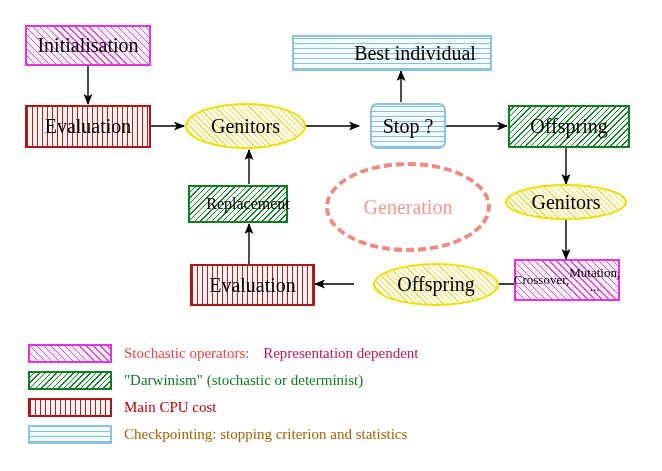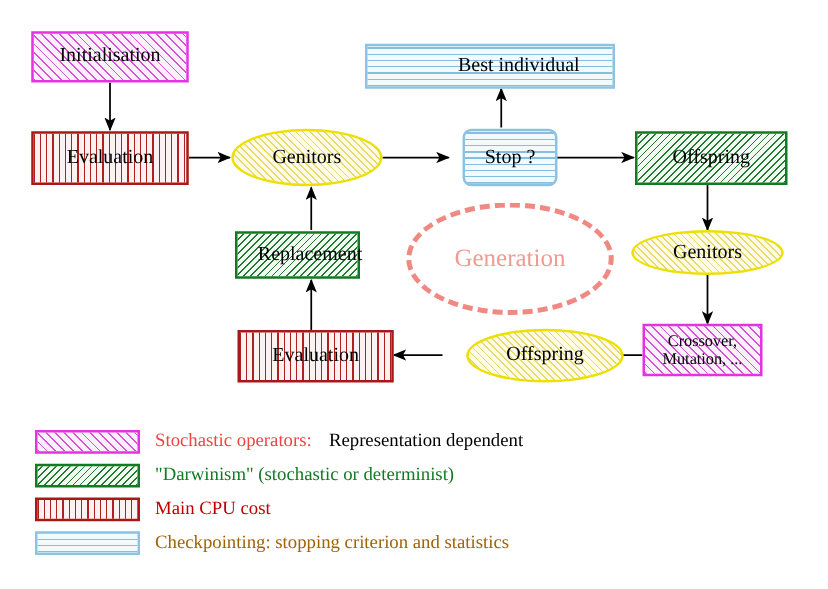--- a/index.html
+++ b/index.html
@@ -30,32 +30,32 @@
     background-image:repeating-linear-gradient(0deg,
       #87bede 0px,#87bede 1px,#f3fafd 1px,#f3fafd 5px);
     border:2px solid #8dc3e2;}
   .f-yellow{
     background-color:#fefbe0;
     background-image:repeating-linear-gradient(45deg,
       #e8d96a 0px,#e8d96a 1px,#fefce6 1px,#fefce6 4px);
     border:2px solid #ece000;}
   .ellipse{border-radius:50%;}
   .rounded{border-radius:7px;}
-  .t-big{font-size:16px;}
+  .t-big{font-size:20px;}
   .t-mid{font-size:16px;}
   .t-small{font-size:13px;}
   .gen-ellipse{position:absolute;box-sizing:border-box;border:4px dashed #ef8a83;
     border-radius:50%;display:flex;align-items:center;justify-content:center;
     color:#f09a92;font-size:20px;background:transparent;}
   
   .legend{position:absolute;left:0;top:336px;width:662px;}
   .lrow{position:absolute;left:0;width:662px;height:26px;display:flex;align-items:center;}
   .sw{width:84px;height:19px;margin-left:28px;box-sizing:border-box;flex:none;}
   .ltext{margin-left:12px;font-size:15px;white-space:nowrap;}
-  .c-magenta{color:#ef4444;} .c-gold{color:#000000;font-family:Liberation Serif, serif;}
+  .c-magenta{color:#ef4444;} .c-gold{color:#be185d;font-family:Liberation Serif, serif;}
   .c-green{color:#127a22;}   .c-red{color:#c00000;}
   .c-lblue{color:#a16207;}
 </style>
 </head>
 <body>
 
 <svg id="canvas" viewBox="0 0 662 471" xmlns="http://www.w3.org/2000/svg">
   <defs>
     <marker id="ah" markerWidth="11" markerHeight="9" refX="10" refY="4.5" orient="auto" markerUnits="userSpaceOnUse">
       <path d="M0,0 L11,4.5 L0,9 L2.6,4.5 z" fill="#000000"></path>
@@ -108,21 +108,21 @@
 </div>
 
 <div class="node f-green t-big" style="left:508px;top:105px;width:122px;height:43px;">
   <span>Offspring</span>
 </div>
 
 <div class="node f-yellow ellipse t-big" style="left:505px;top:184px;width:122px;height:36px;">
   <span>Genitors</span>
 </div>
 
-<div class="node f-magenta t-small" style="left:514px;top:259px;width:96px;height:42px;flex-direction:column;">
+<div class="node f-magenta t-small" style="left:514px;top:259px;width:106px;height:42px;flex-direction:row;">
   <span>Crossover,</span>
   <span>Mutation, ...</span>
 </div>
 
 <div class="node f-yellow ellipse t-big" style="left:373px;top:263px;width:126px;height:43px;">
   <span>Offspring</span>
 </div>
 
 <div class="node f-red t-big" style="left:190px;top:264px;width:125px;height:42px;">
   <span>Evaluation</span>

